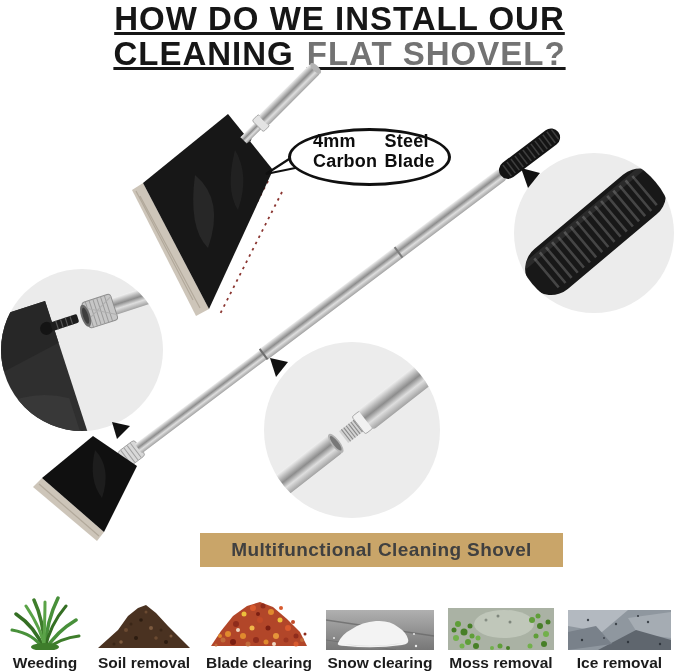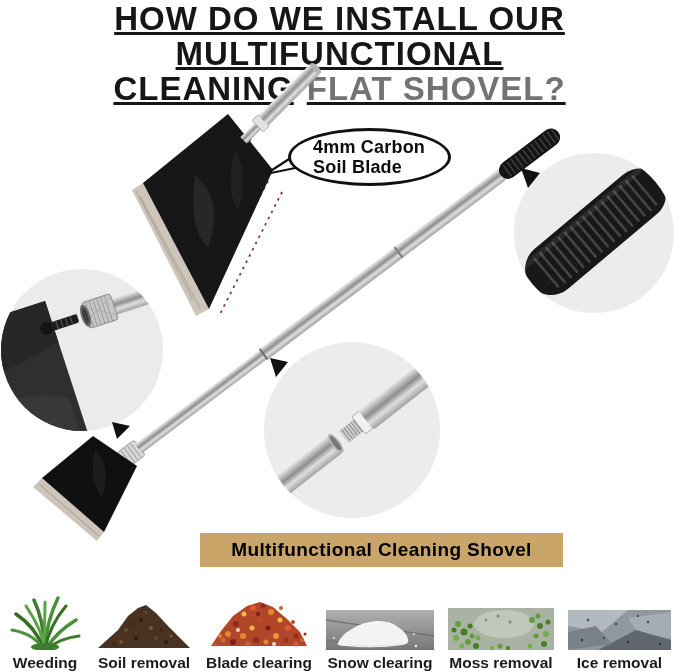--- a/index.html
+++ b/index.html
@@ -10,46 +10,45 @@
   .title{
     position:absolute;top:1px;left:0;width:679px;text-align:center;z-index:1;
     font-weight:800;font-size:33px;line-height:35px;letter-spacing:1px;color:#161616;text-decoration:underline;
   }
   .t3b{margin-right:13px;}
   .t3g{color:#737373;}
   #scene{position:absolute;left:0;top:0;z-index:2;pointer-events:none;}
   .bubble{
     position:absolute;left:288px;top:128px;width:163px;height:58px;z-index:3;
     background:#fff;border:3px solid #101010;border-radius:50%;
-    display:flex;flex-direction:column;justify-content:center;align-items:flex-start;
+    display:flex;flex-direction:row;justify-content:center;align-items:flex-start;
     padding-left:22px;box-sizing:border-box;
     font-weight:700;font-size:18px;line-height:20px;color:#0d0d0d;letter-spacing:.2px;
   }
   .banner{
     position:absolute;left:200px;top:533px;width:363px;height:34px;z-index:1;
     background:#c9a569;display:flex;align-items:center;justify-content:center;
-    font-weight:700;font-size:19px;letter-spacing:.4px;color:#000000;
+    font-weight:700;font-size:19px;letter-spacing:.4px;color:#404040;
   }
   .features{
     position:absolute;left:0;top:588px;width:679px;height:84px;z-index:1;
     display:flex;justify-content:space-between;align-items:flex-end;
     padding:0 8px;box-sizing:border-box;
   }
   .feature{display:flex;flex-direction:column;align-items:center;}
   .feature .art{display:flex;align-items:flex-end;}
   .feature .flabel{
     font-size:15.5px;font-weight:700;color:#1b1b1b;margin-top:4px;white-space:nowrap;
   }
 </style>
 </head>
 <body>
 
 <div class="title">
   <div>HOW DO WE INSTALL OUR</div>
-  <div>MULTIFUNCTIONAL</div>
   <div><span class="t3b">CLEANING</span><span class="t3g">FLAT SHOVEL?</span></div>
 </div>
 
 <svg id="scene" width="679" height="672" viewBox="0 0 679 672">
   <defs>
     <linearGradient id="steel" x1="0" y1="0" x2="0" y2="1">
       <stop offset="0" stop-color="#f0f0f0"></stop>
         <stop offset="0.42" stop-color="#8d8d8d"></stop>
       <stop offset="0.68" stop-color="#dedede"></stop>
         <stop offset="1" stop-color="#a2a2a2"></stop>
@@ -152,21 +151,21 @@
 
   <polygon points="112,422 130,426 117,439" fill="#111"></polygon>
   <polygon points="270,358 288,362 276,377" fill="#111"></polygon>
   <polygon points="521,168 540,173 528,188" fill="#111"></polygon>
 
   <path d="M303 150 L266 174 L305 166 Z" fill="#fff" stroke="#101010" stroke-width="2.2"></path>
 </svg>
 
 <div class="bubble">
   <div>4mm Carbon</div>
-  <div>Soil Blade</div>
+  <div>Steel Blade</div>
 </div>
 
 <div class="banner">
   <span>Multifunctional Cleaning Shovel</span>
 </div>
 
 <div class="features">
 
   <div class="feature">
     <span class="art">

